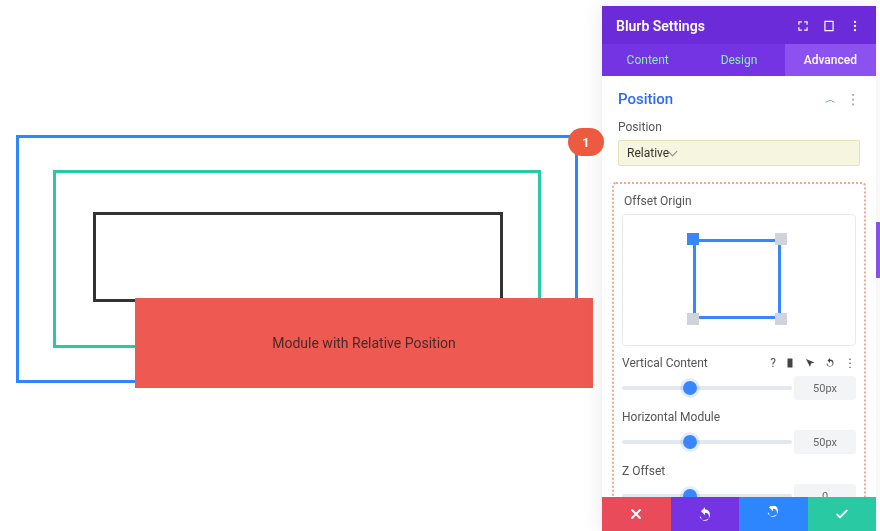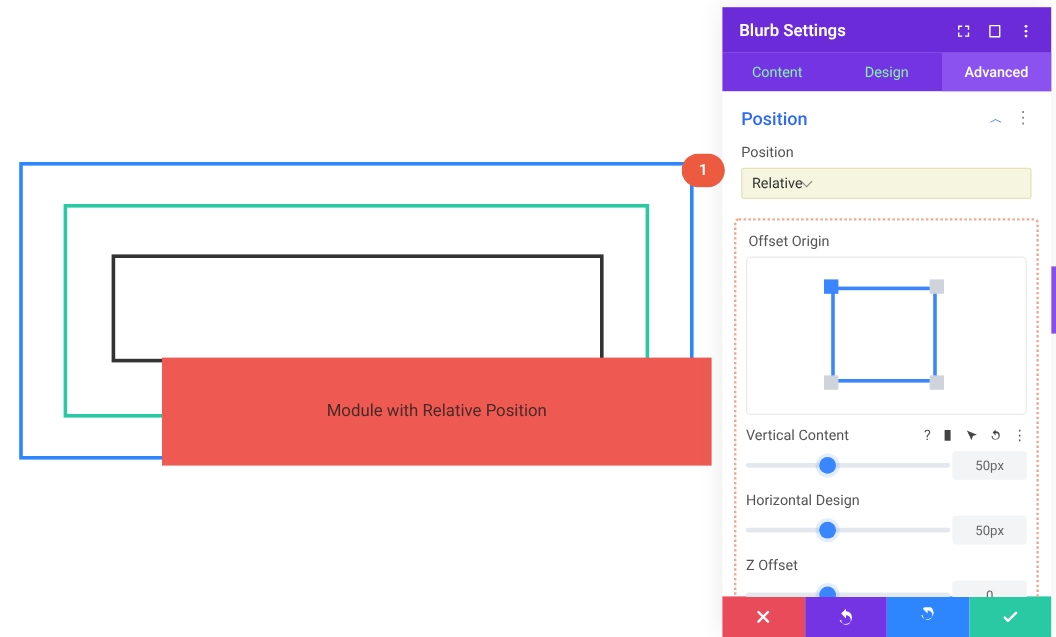--- a/index.html
+++ b/index.html
@@ -338,21 +338,21 @@
         <div class="slider-row">
           <div class="slider">
             <div class="thumb" style="left:40%"></div>
           </div>
           <div class="slider-val">50px</div>
         </div>
       </div>
 
       <div class="offset-row">
         <div class="offset-head">
-          <div class="offset-title">Horizontal Design</div>
+          <div class="offset-title">Horizontal Module</div>
         </div>
         <div class="slider-row">
           <div class="slider">
             <div class="thumb" style="left:40%"></div>
           </div>
           <div class="slider-val">50px</div>
         </div>
       </div>
 
       <div class="offset-row">

